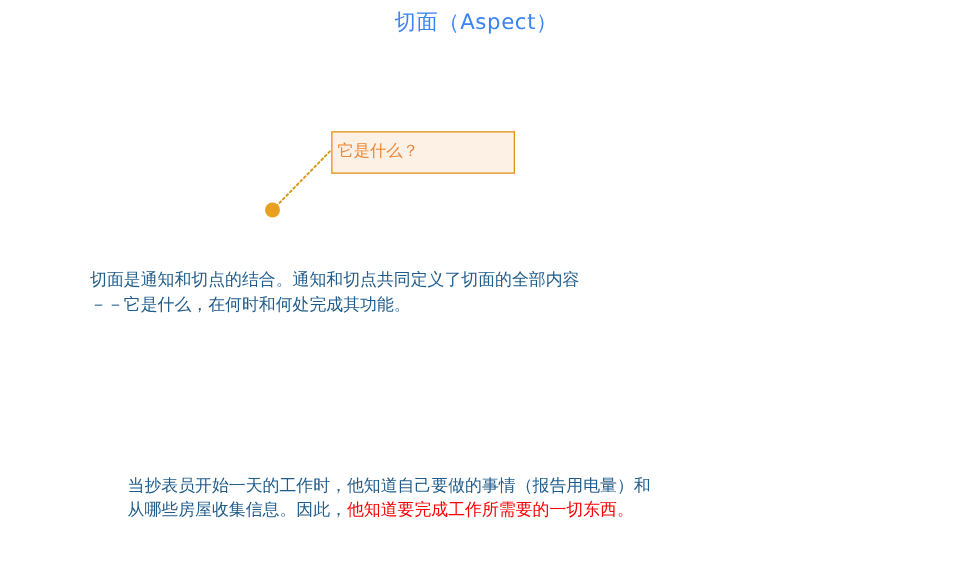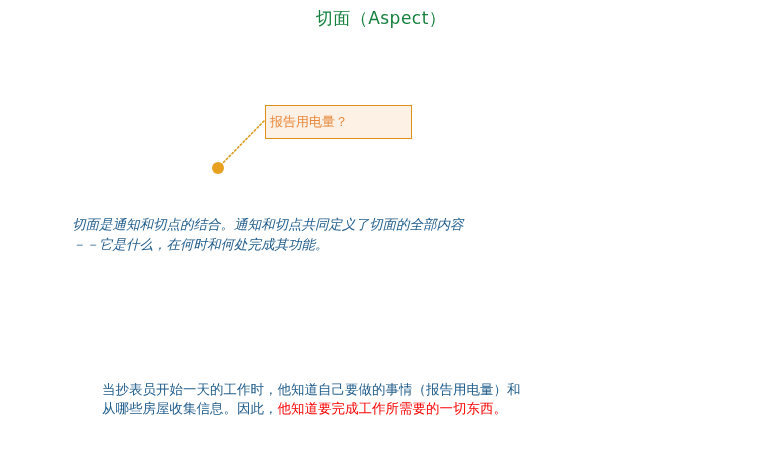--- a/index.html
+++ b/index.html
@@ -22,21 +22,21 @@
 
   
   #slide-title {
     position: absolute;
     left: 0;
     top: 6px;
     width: 762px;
     text-align: center;
     font-size: 17px;
     line-height: 24px;
-    color: #15803d;
+    color: #3b82f6;
     letter-spacing: 0.5px;
     white-space: pre;
   }
 
   
   #callout-group {
     position: absolute;
     left: 0;
     top: 0;
     width: 762px;
@@ -84,21 +84,20 @@
   
   #body-paragraph {
     position: absolute;
     left: 72px;
     top: 214px;
     width: 470px;
     font-size: 13.5px;
     line-height: 20px;
     color: #1F5C8B;
     white-space: pre-line;
-    font-style: italic;
   }
 
   
   #example-paragraph {
     position: absolute;
     left: 102px;
     top: 380px;
     width: 420px;
     font-size: 13.5px;
     line-height: 19px;
@@ -120,21 +119,21 @@
 
   <div id="callout-group">
 
     <svg id="callout-leader" viewBox="0 0 90 90" width="90" height="90">
       <line x1="18" y1="73" x2="65" y2="25" stroke="#D99A1C" stroke-width="1.6" stroke-linecap="round" stroke-dasharray="1.6 2.4"></line>
     </svg>
 
     <div id="callout-anchor-dot"></div>
 
     <div id="callout-box">
-      <div id="callout-text">报告用电量？</div>
+      <div id="callout-text">它是什么？</div>
     </div>
 
   </div>
 
   <div id="body-paragraph">切面是通知和切点的结合。通知和切点共同定义了切面的全部内容
 －－它是什么，在何时和何处完成其功能。</div>
 
   <div id="example-paragraph"><span class="seg-blue">当抄表员开始一天的工作时，他知道自己要做的事情（报告用电量）和从哪些房屋收集信息。因此，</span><span class="seg-red">他知道要完成工作所需要的一切东西。</span></div>
 
 </div>

